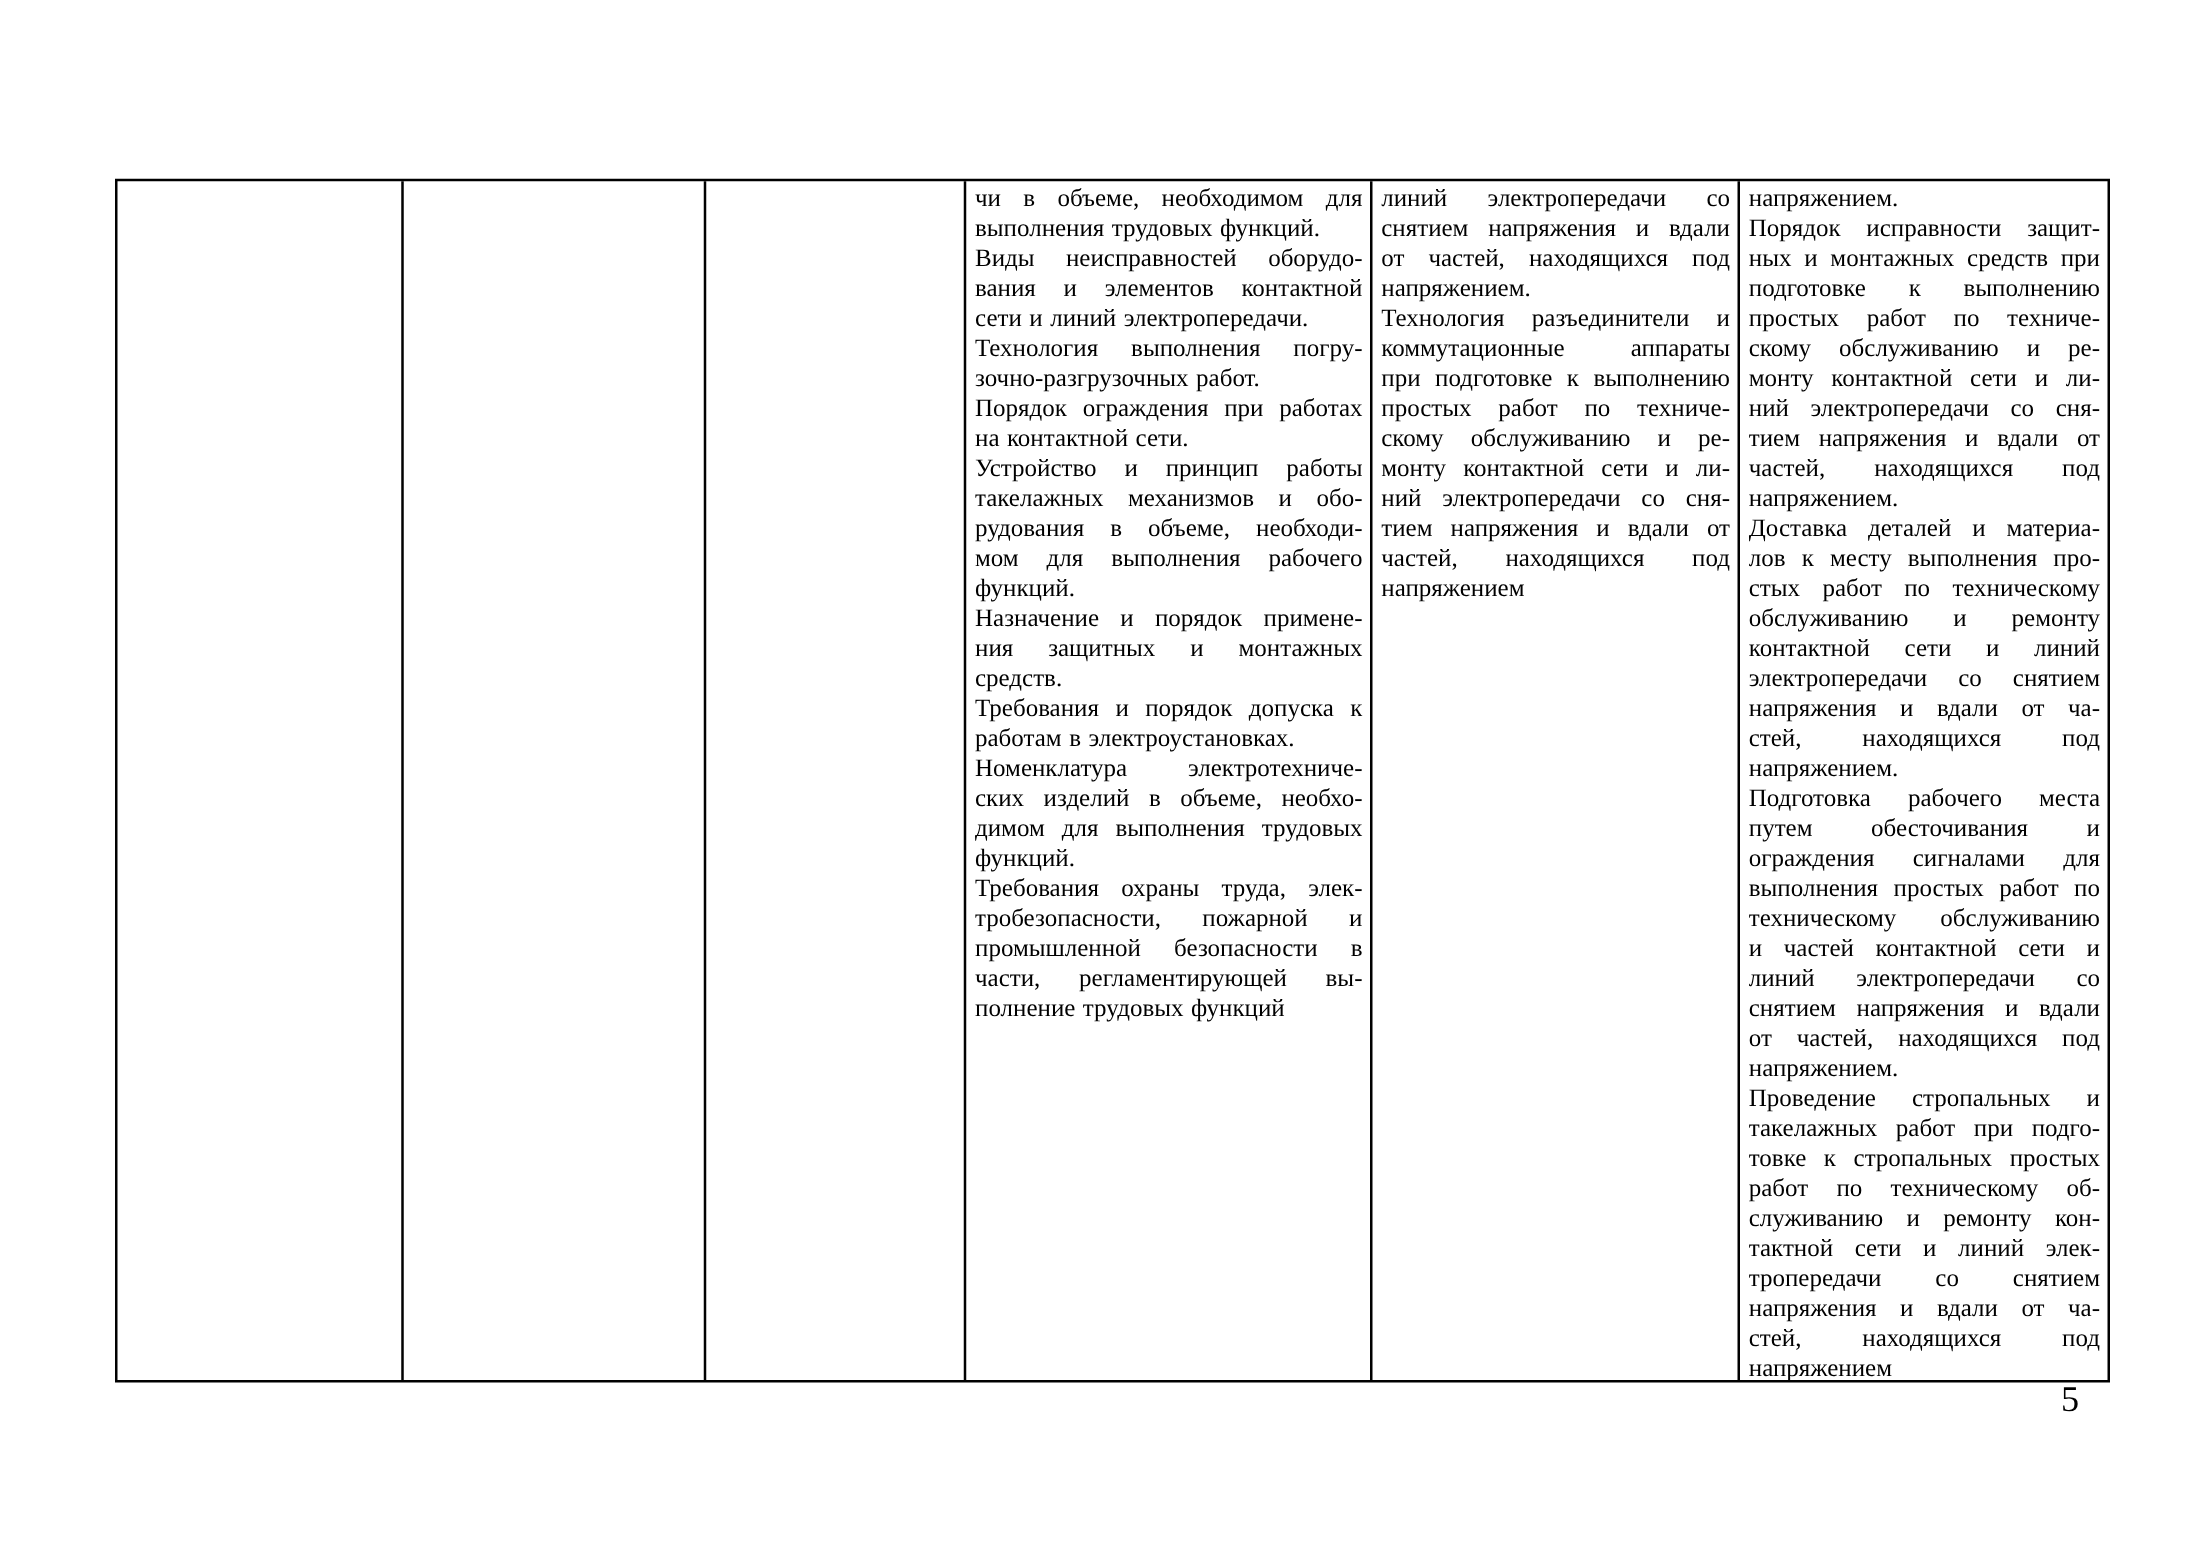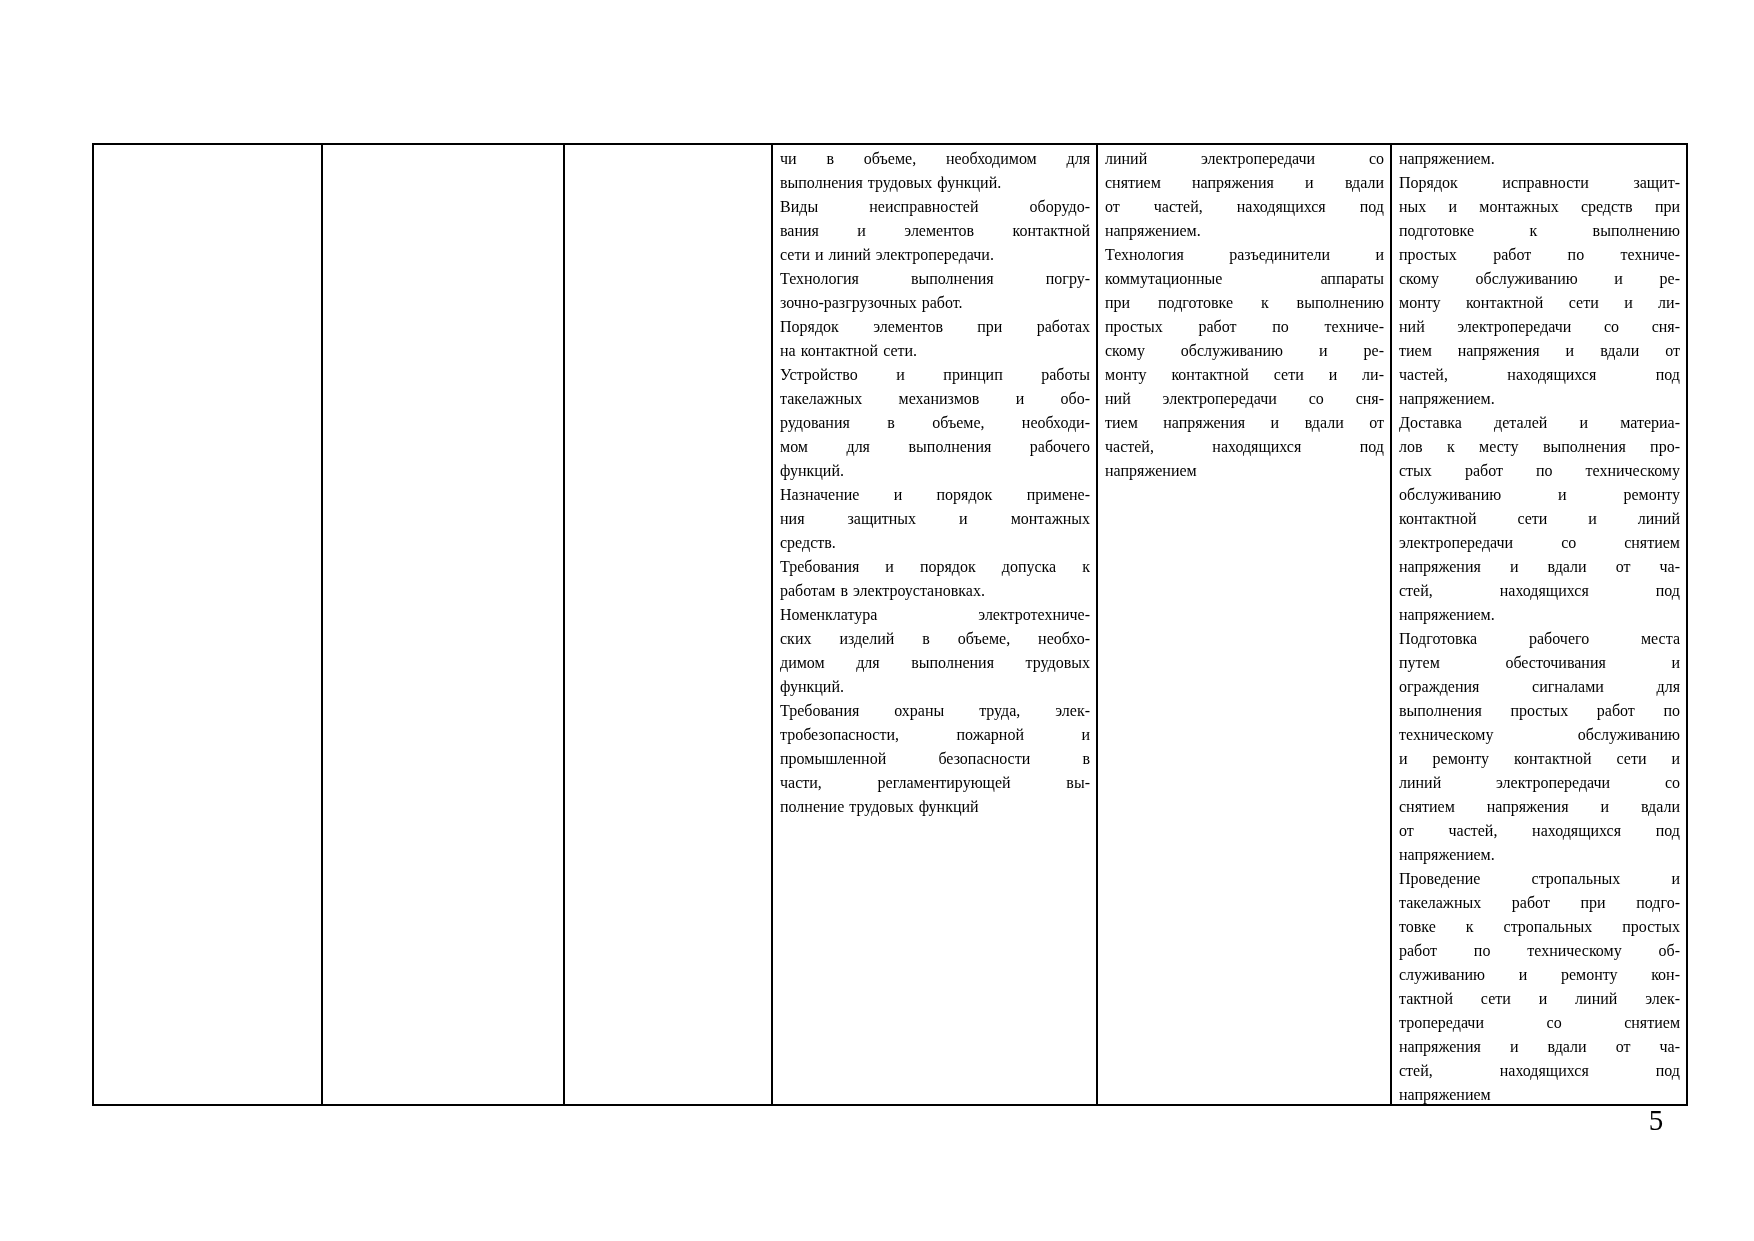--- a/index.html
+++ b/index.html
@@ -21,21 +21,21 @@
     height: 963px;
     box-sizing: border-box;
     border: 2px solid #000000;
     display: flex;
     background: #ffffff;
   }
   .col {
     box-sizing: border-box;
     border-right: 2px solid #000000;
     padding: 2px 6px 0 7px;
-    font-size: 16px;
+    font-size: 20px;
     line-height: 24px;
     overflow: hidden;
   }
   .col:last-child { border-right: none; }
   .c1 { width: 229px; flex: none; }
   .c2 { width: 242px; flex: none; }
   .c3 { width: 208px; flex: none; }
   .c4 { width: 325px; flex: none; }
   .c5 { width: 294px; flex: none; }
   .c6 { flex: 1; }
@@ -67,21 +67,21 @@
   <div class="col c2"></div>
   <div class="col c3"></div>
   <div class="col c4">
       <div class="line">чи в объеме, необходимом для</div>
       <div class="line pl">выполнения трудовых функций.</div>
       <div class="line">Виды неисправностей оборудо-</div>
       <div class="line">вания и элементов контактной</div>
       <div class="line pl">сети и линий электропередачи.</div>
       <div class="line">Технология выполнения погру-</div>
       <div class="line pl">зочно-разгрузочных работ.</div>
-      <div class="line">Порядок элементов при работах</div>
+      <div class="line">Порядок ограждения при работах</div>
       <div class="line pl">на контактной сети.</div>
       <div class="line">Устройство и принцип работы</div>
       <div class="line">такелажных механизмов и обо-</div>
       <div class="line">рудования в объеме, необходи-</div>
       <div class="line">мом для выполнения рабочего</div>
       <div class="line pl">функций.</div>
       <div class="line">Назначение и порядок примене-</div>
       <div class="line">ния защитных и монтажных</div>
       <div class="line pl">средств.</div>
       <div class="line">Требования и порядок допуска к</div>
@@ -131,21 +131,21 @@
       <div class="line">контактной сети и линий</div>
       <div class="line">электропередачи со снятием</div>
       <div class="line">напряжения и вдали от ча-</div>
       <div class="line">стей, находящихся под</div>
       <div class="line pl">напряжением.</div>
       <div class="line">Подготовка рабочего места</div>
       <div class="line">путем обесточивания и</div>
       <div class="line">ограждения сигналами для</div>
       <div class="line">выполнения простых работ по</div>
       <div class="line">техническому обслуживанию</div>
-      <div class="line">и ремонту контактной сети и</div>
+      <div class="line">и частей контактной сети и</div>
       <div class="line">линий электропередачи со</div>
       <div class="line">снятием напряжения и вдали</div>
       <div class="line">от частей, находящихся под</div>
       <div class="line pl">напряжением.</div>
       <div class="line">Проведение стропальных и</div>
       <div class="line">такелажных работ при подго-</div>
       <div class="line">товке к стропальных простых</div>
       <div class="line">работ по техническому об-</div>
       <div class="line">служиванию и ремонту кон-</div>
       <div class="line">тактной сети и линий элек-</div>

